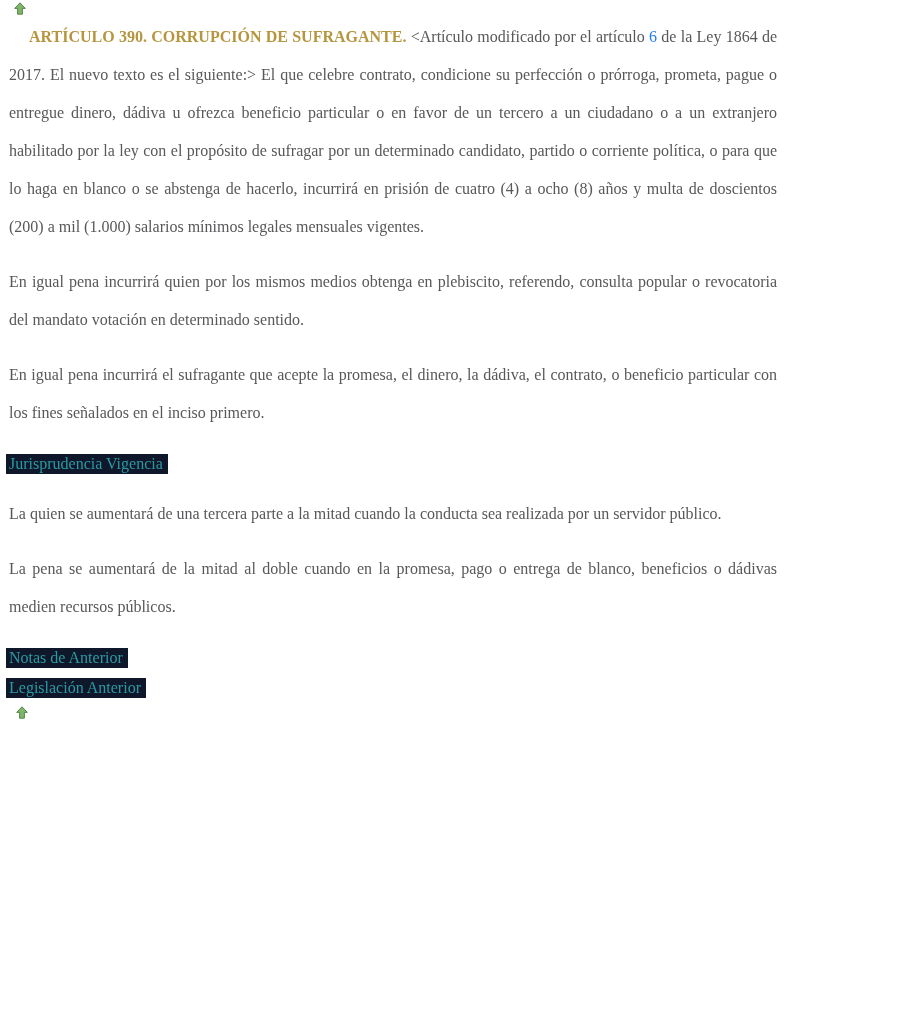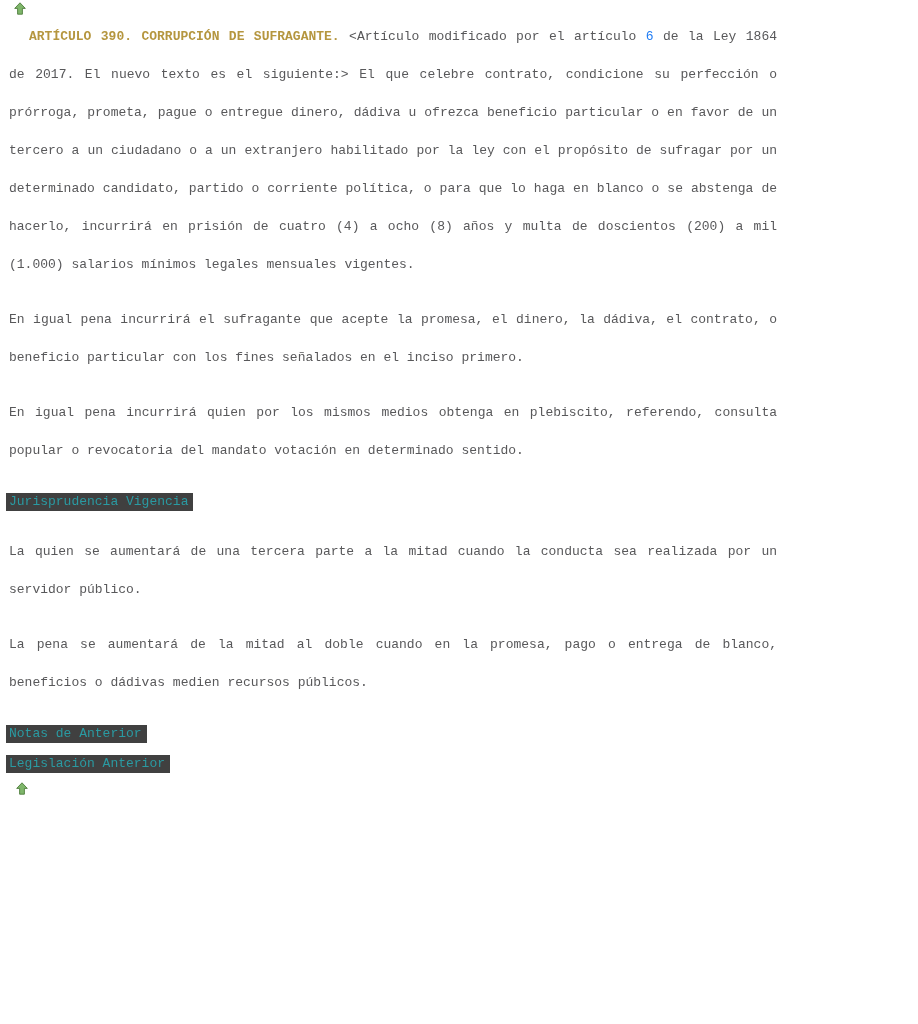--- a/index.html
+++ b/index.html
@@ -3,22 +3,22 @@
 <meta charset="utf-8">
 <style>
   html, body {
     margin: 0;
     padding: 0;
     background: #ffffff;
   }
   .page {
     width: 768px;
     padding: 2px 0 0 9px;
-    font-family: Liberation Mono, monospace;
-    font-size: 13px;
+    font-family: Liberation Serif, serif;
+    font-size: 16px;
     line-height: 38px;
     color: #58585a;
   }
   .anchor-row {
     height: 16px;
     line-height: 16px;
     margin-left: 5px;
   }
   .anchor-row.bottom {
     margin-left: 7px;
@@ -49,21 +49,21 @@
   }
   .tag-row {
     margin: 0 0 17px 0;
     line-height: 29px;
   }
   .tag-line {
     line-height: 30px;
   }
   .link-teal {
     color: #2a9aa2;
-    background: #404040;
+    background: #0f172a;
     text-decoration: none;
     cursor: pointer;
     padding: 1px 5px 2px 3px;
     margin-left: -3px;
   }
 </style>
 </head>
 <body>
 
 <div class="page">
@@ -78,23 +78,23 @@
     </a>
   </div>
 
   <p class="para first">
     <span class="heading">ARTÍCULO 390. CORRUPCIÓN DE SUFRAGANTE.</span>
     <span> &lt;Artículo modificado por el artículo </span>
     <a class="link-blue">6</a>
     <span> de la Ley 1864 de 2017. El nuevo texto es el siguiente:&gt; El que celebre contrato, condicione su perfección o prórroga, prometa, pague o entregue dinero, dádiva u ofrezca beneficio particular o en favor de un tercero a un ciudadano o a un extranjero habilitado por la ley con el propósito de sufragar por un determinado candidato, partido o corriente política, o para que lo haga en blanco o se abstenga de hacerlo, incurrirá en prisión de cuatro (4) a ocho (8) años y multa de doscientos (200) a mil (1.000) salarios mínimos legales mensuales vigentes.</span>
   </p>
 
+  <p class="para">En igual pena incurrirá quien por los mismos medios obtenga en plebiscito, referendo, consulta popular o revocatoria del mandato votación en determinado sentido.</p>
+
   <p class="para">En igual pena incurrirá el sufragante que acepte la promesa, el dinero, la dádiva, el contrato, o beneficio particular con los fines señalados en el inciso primero.</p>
-
-  <p class="para">En igual pena incurrirá quien por los mismos medios obtenga en plebiscito, referendo, consulta popular o revocatoria del mandato votación en determinado sentido.</p>
 
   <div class="tag-row">
     <a class="link-teal">Jurisprudencia Vigencia</a>
   </div>
 
   <p class="para">La quien se aumentará de una tercera parte a la mitad cuando la conducta sea realizada por un servidor público.</p>
 
   <p class="para">La pena se aumentará de la mitad al doble cuando en la promesa, pago o entrega de blanco, beneficios o dádivas medien recursos públicos.</p>
 
   <div>

